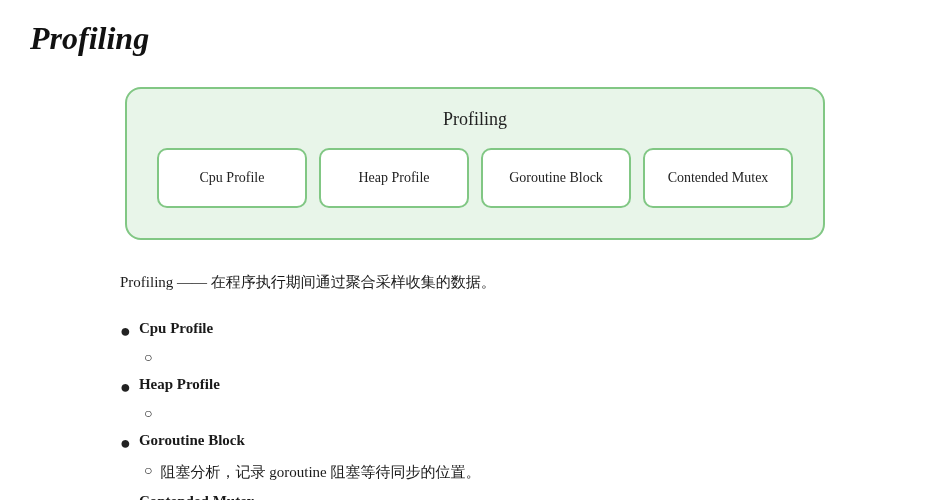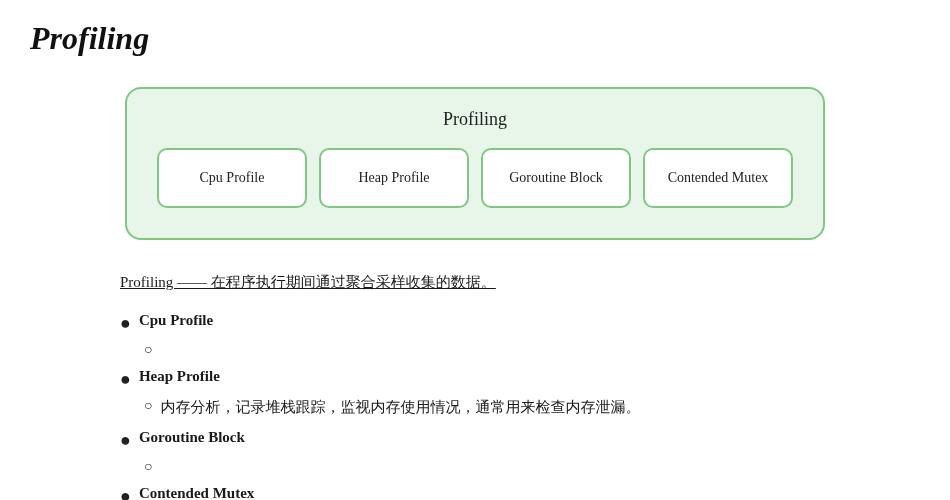--- a/index.html
+++ b/index.html
@@ -60,23 +60,22 @@
     }
 
     .content-section {
       max-width: 750px;
       margin: 0 auto;
       padding-left: 20px;
     }
 
     .intro-line {
       font-size: 15px;
-      margin-bottom: 16px;
+      margin-bottom: 24px;
       line-height: 1.7;
-      text-decoration: underline;
     }
 
     .bullet-list {
       list-style: none;
       padding: 0;
     }
 
     .bullet-item {
       margin-bottom: 8px;
     }
@@ -142,30 +141,30 @@
         <span class="sub-circle">○</span>
       </div>
     </li>
     <li class="bullet-item">
       <div class="bullet-main">
         <span class="bullet-dot">●</span>
         <span>Heap Profile</span>
       </div>
       <div class="bullet-sub">
         <span class="sub-circle">○</span>
-        <span>内存分析，记录堆栈跟踪，监视内存使用情况，通常用来检查内存泄漏。</span>
       </div>
     </li>
     <li class="bullet-item">
       <div class="bullet-main">
         <span class="bullet-dot">●</span>
         <span>Goroutine Block</span>
       </div>
       <div class="bullet-sub">
         <span class="sub-circle">○</span>
+        <span>阻塞分析，记录 goroutine 阻塞等待同步的位置。</span>
       </div>
     </li>
     <li class="bullet-item">
       <div class="bullet-main">
         <span class="bullet-dot">●</span>
         <span>Contended Mutex</span>
       </div>
 
     </li>
   </ul>

